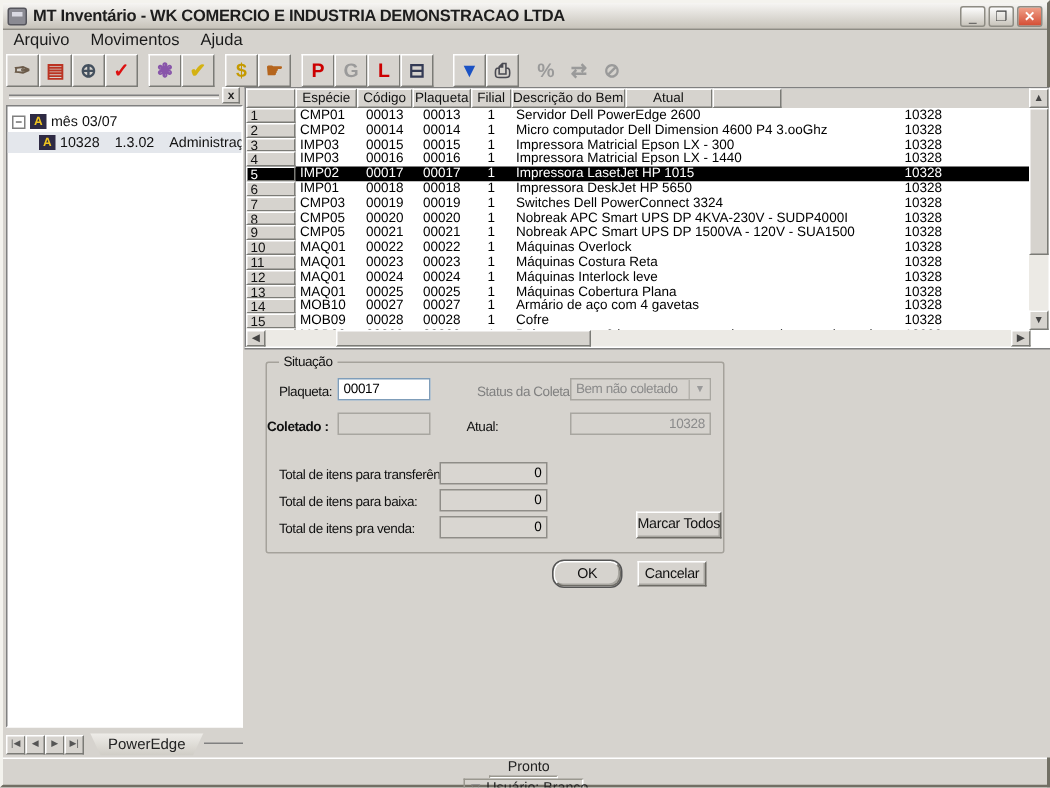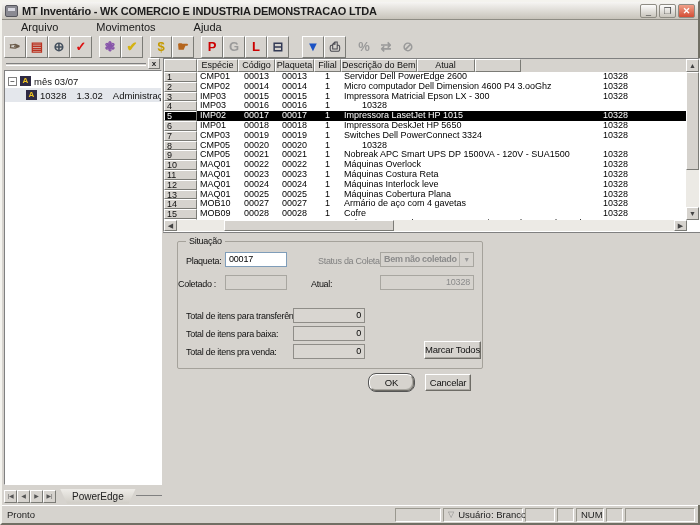--- a/index.html
+++ b/index.html
@@ -17,21 +17,21 @@
   .app-icon::after{ content:""; position:absolute; left:2px; top:2px; width:7px; height:3px; background:#d9d9e2; }
   .title-text { font-size:11px; font-weight:bold; color:#1d1d1d; letter-spacing:-0.2px; }
   .win-btns { margin-left:auto; display:flex; gap:2px; }
   .win-btn { width:17px; height:14px; font-size:9px; line-height:12px; text-align:center;
     background:linear-gradient(#fdfdfd,#c9c5bc); border:1px solid #8e8c84; border-radius:2px; color:#444; }
   .win-btn.close { background:linear-gradient(#f0a089,#d44e35); color:#fff; font-weight:bold; }
 
   
   .menubar { position:absolute; left:0; top:18px; right:0; height:14px; display:flex;
     align-items:center; font-size:11px; color:#1a1a1a; }
-  .menu-item { padding:0 19px; height:14px; line-height:14px; }
+  .menu-item { padding:0 7px; height:14px; line-height:14px; }
 
   
   .toolbar { position:absolute; left:0; top:32px; right:0; height:25px; display:flex;
     align-items:center; padding-left:2px; }
   .tb-gap { width:7px; } .tb-gap.wide { width:13px; }
   .tb-btn { width:22px; height:22px; background:#d6d3ce; border:1px solid;
     border-color:#fff #7b7b76 #7b7b76 #fff; display:flex; align-items:center;
     justify-content:center; font-size:13px; line-height:13px; }
   .tb-btn.disabled { border-color:#d6d3ce; }
   .tb-btn .glyph { font-weight:bold; }
@@ -110,21 +110,21 @@
   .combo .combo-text { flex:1; padding-left:3px; line-height:13px; overflow:hidden; white-space:nowrap; }
   .combo .combo-arrow { width:14px; height:13px; background:#d6d3ce; border-left:1px solid #b5b3ad;
     font-size:7px; line-height:13px; text-align:center; color:#9a9a9a; }
   .pushbtn { position:absolute; background:#d6d3ce; border:1px solid;
     border-color:#fff #6e6c66 #6e6c66 #fff; box-shadow:inset -1px -1px 0 #a9a7a1;
     font-size:9.5px; letter-spacing:-0.2px; text-align:center; color:#111; }
   .pushbtn.default { outline:1px solid #555; }
 
   
   .statusbar { position:absolute; left:0; right:0; bottom:0; height:18px; background:#d6d3ce;
-    border-top:1px solid #fff; display:flex; align-items:center; font-size:9.5px; color:#222; }
+    border-top:1px solid #fff; display:flex; align-items:center; font-size:9.5px; color:#222;flex-direction:column; }
   .sb-left { flex:1; padding-left:5px; }
   .sb-seg { height:14px; margin-right:2px; border:1px solid; border-color:#9a988f #fff #fff #9a988f;
     display:flex; align-items:center; padding:0 4px; white-space:nowrap; }
   .sb-seg .funnel { color:#8a8a8a; font-size:8px; margin-right:4px; }
 </style>
 </head>
 <body>
 
 <div id="window">
 
@@ -272,20 +272,21 @@
           <div class="cell c-left flexfill">Impressora Matricial Epson LX - 300</div>
           <div class="cell c-right" style="width: 58px;">10328</div>
           <div class="cell " style="width: 46px;"></div>
         </div>
         <div class="grid-row">
           <div class="cell rownum" style="width: 33px;">4</div>
           <div class="cell c-left" style="width: 41px;">IMP03</div>
           <div class="cell c-center" style="width: 37px;">00016</div>
           <div class="cell c-center" style="width: 39px;">00016</div>
           <div class="cell c-center" style="width: 27px;">1</div>
+          <div class="cell c-left flexfill">Impressora Matricial Epson LX - 1440</div>
           <div class="cell c-right" style="width: 58px;">10328</div>
           <div class="cell " style="width: 46px;"></div>
         </div>
         <div class="grid-row selected">
           <div class="cell rownum" style="width: 33px;">5</div>
           <div class="cell c-left" style="width: 41px;">IMP02</div>
           <div class="cell c-center" style="width: 37px;">00017</div>
           <div class="cell c-center" style="width: 39px;">00017</div>
           <div class="cell c-center" style="width: 27px;">1</div>
           <div class="cell c-left flexfill">Impressora LasetJet HP 1015</div>
@@ -311,20 +312,21 @@
           <div class="cell c-left flexfill">Switches Dell PowerConnect 3324</div>
           <div class="cell c-right" style="width: 58px;">10328</div>
           <div class="cell " style="width: 46px;"></div>
         </div>
         <div class="grid-row">
           <div class="cell rownum" style="width: 33px;">8</div>
           <div class="cell c-left" style="width: 41px;">CMP05</div>
           <div class="cell c-center" style="width: 37px;">00020</div>
           <div class="cell c-center" style="width: 39px;">00020</div>
           <div class="cell c-center" style="width: 27px;">1</div>
+          <div class="cell c-left flexfill">Nobreak APC Smart UPS DP 4KVA-230V - SUDP4000I</div>
           <div class="cell c-right" style="width: 58px;">10328</div>
           <div class="cell " style="width: 46px;"></div>
         </div>
         <div class="grid-row">
           <div class="cell rownum" style="width: 33px;">9</div>
           <div class="cell c-left" style="width: 41px;">CMP05</div>
           <div class="cell c-center" style="width: 37px;">00021</div>
           <div class="cell c-center" style="width: 39px;">00021</div>
           <div class="cell c-center" style="width: 27px;">1</div>
           <div class="cell c-left flexfill">Nobreak APC Smart UPS DP 1500VA - 120V - SUA1500</div>
@@ -415,26 +417,26 @@
   </div>
 
   <div class="bottompanel">
     <div class="groupbox">
       <div class="groupbox-title">Situação</div>
 
       <div class="fld-label" style="left:8px;top:14px;">Plaqueta:</div>
       <div class="input edit" style="left:47px;top:10px;width:62px;">00017</div>
 
       <div class="fld-label dim" style="left:140px;top:14px;">Status da Coleta:</div>
-      <div class="combo" style="left:202px;top:10px;width:94px;font-weight:bold;">
+      <div class="combo" style="left:202px;top:10px;width:94px;">
         <span class="combo-text">Bem não coletado</span>
         <span class="combo-arrow">▼</span>
       </div>
 
-      <div class="fld-label" style="left:0;top:37px;">Coletado :</div>
+      <div class="fld-label" style="left:0;top:37px;font-weight:bold;">Coletado :</div>
       <div class="input dis" style="left:47px;top:33px;width:62px;"></div>
 
       <div class="fld-label" style="left:133px;top:37px;">Atual:</div>
       <div class="input dis" style="left:202px;top:33px;width:94px;text-align:right;">10328</div>
 
       <div class="fld-label" style="left:8px;top:69px;">Total de itens para transferência:</div>
       <div class="input num" style="left:115px;top:66px;width:72px;">0</div>
 
       <div class="fld-label" style="left:8px;top:87px;">Total de itens para baixa:</div>
       <div class="input num" style="left:115px;top:84px;width:72px;">0</div>

